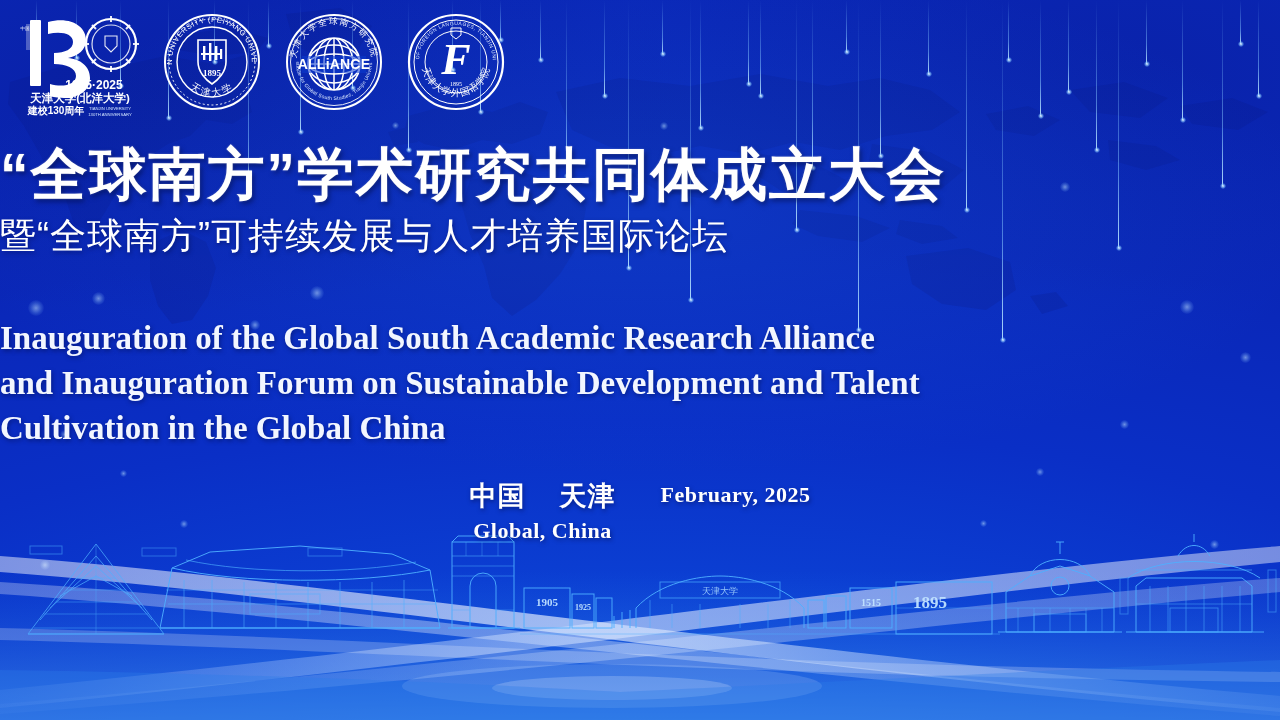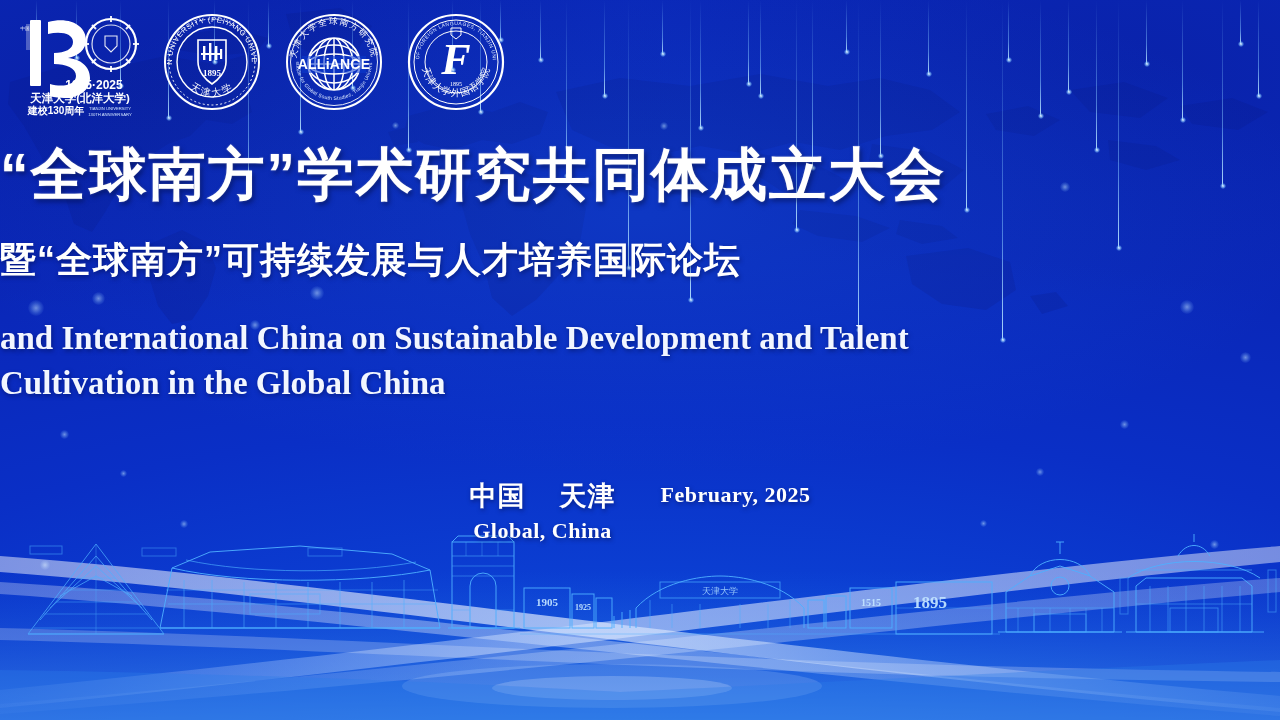--- a/index.html
+++ b/index.html
@@ -86,24 +86,24 @@
     width: 1280px;
     font-size: 57px;
     font-weight: bold;
     letter-spacing: 2px;
     color: #ffffff;
     text-shadow: 2px 3px 5px rgba(2,12,70,0.55), 0 0 2px rgba(255,255,255,0.35);
     white-space: nowrap;
   }
   .subtitle-cn {
     position: absolute;
-    left: 0; top: 236px;
+    left: 0; top: 212px;
     width: 1280px;
     font-size: 36px;
-    font-weight: bold;
+    font-weight: normal;
     letter-spacing: 1px;
     color: #ffffff;
     text-shadow: 1px 2px 4px rgba(2,12,70,0.5);
     white-space: nowrap;
   }
   .title-en {
     position: absolute;
     left: 0; top: 316px;
     width: 1280px;
     font-family: "Liberation Serif", "DejaVu Serif", serif;
@@ -509,21 +509,22 @@
         <text x="52" y="64" font-size="44" font-weight="bold" fill="#ffffff" text-anchor="middle" font-family="'Liberation Serif', serif" font-style="italic">F</text>
         <text x="52" y="76" font-size="6" fill="#ffffff" text-anchor="middle" font-family="'Liberation Serif', serif">1895</text>
       </svg>
     </div>
   </div>
 
   <div class="title-cn">“全球南方”学术研究共同体成立大会</div>
   <div class="subtitle-cn">暨“全球南方”可持续发展与人才培养国际论坛</div>
 
   <div class="title-en">
-    <div>and International China on Sustainable Development and Talent</div>
+    <div>Inauguration of the Global South Academic Research Alliance</div>
+    <div>and Inauguration Forum on Sustainable Development and Talent</div>
     <div>Cultivation in the Global China</div>
   </div>
 
   <div class="meta">
     <div class="meta-col">
       <div class="meta-cn">中国    天津</div>
       <div class="meta-en">Global, China</div>
     </div>
     <div class="meta-col">
       <div class="meta-en">February, 2025</div>

